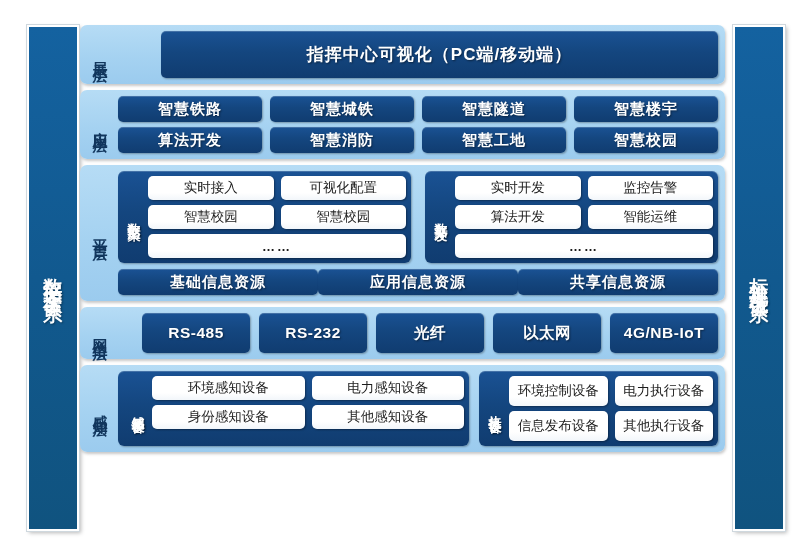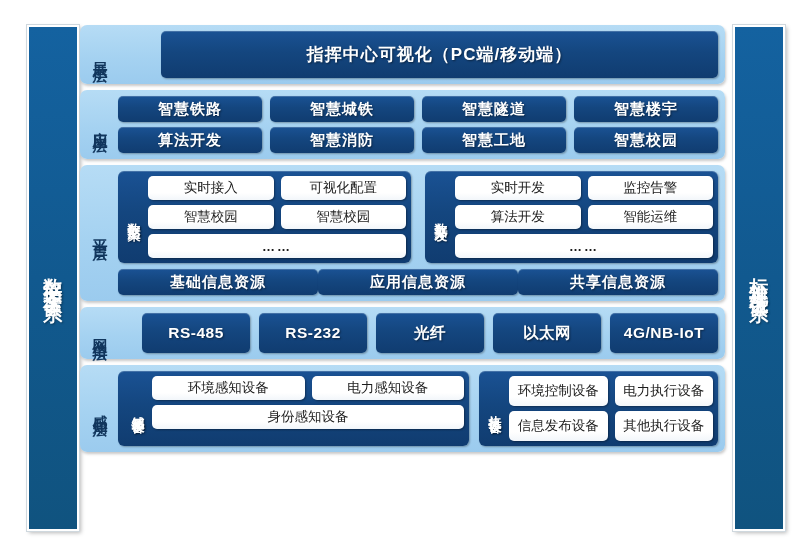--- a/index.html
+++ b/index.html
@@ -225,20 +225,21 @@
 
           <div class="group per-left">
             <div class="group-label">感知设备</div>
             <div class="group-grid">
               <div class="grid-row">
                 <div class="chip">环境感知设备</div>
                 <div class="chip">电力感知设备</div>
               </div>
               <div class="grid-row">
                 <div class="chip">身份感知设备</div>
+                <div class="chip">其他感知设备</div>
               </div>
             </div>
           </div>
 
           <div class="group per-right">
             <div class="group-label">执行设备</div>
             <div class="group-grid">
               <div class="grid-row">
                 <div class="chip">环境控制设备</div>
                 <div class="chip">电力执行设备</div>

